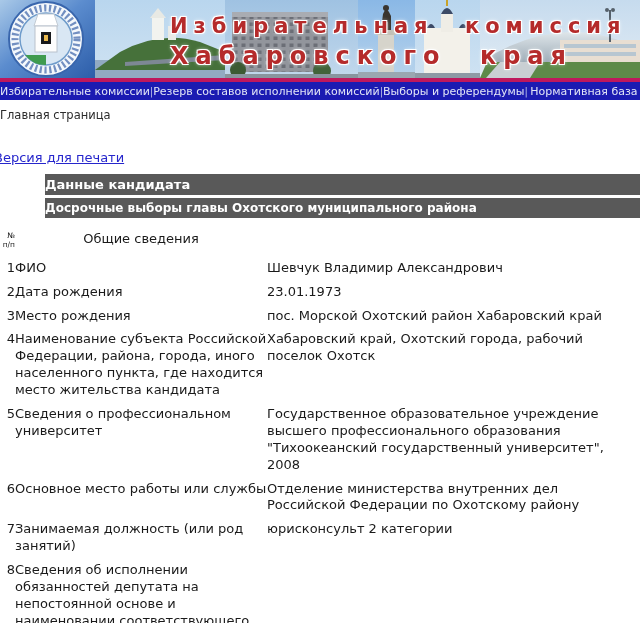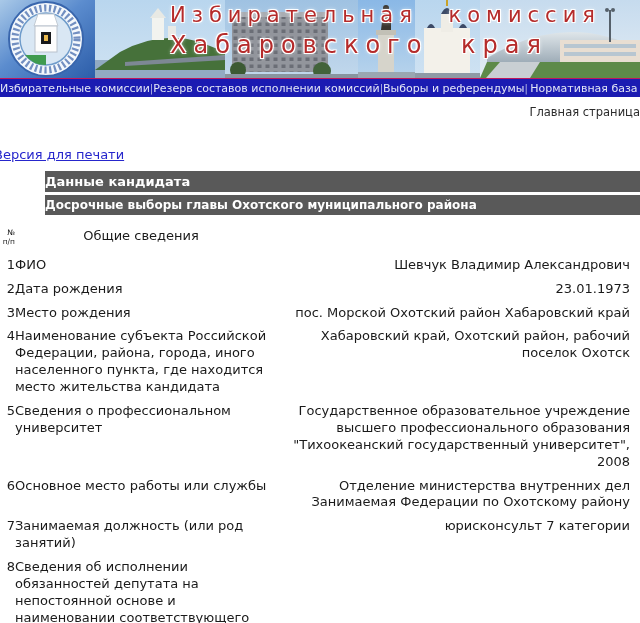--- a/index.html
+++ b/index.html
@@ -5,58 +5,58 @@
   html,body{margin:0;padding:0;}
   body{
     width:640px;height:623px;background:#ffffff;
     font-family:"DejaVu Sans","Liberation Sans",sans-serif;
     color:#1a1a1a;overflow:hidden;position:relative;
   }
   
   .banner{position:relative;width:640px;height:78px;overflow:hidden;}
   .banner svg{display:block;}
   .banner-title{
-    position:absolute;left:170px;top:5px;width:470px;
-    font-weight:normal;color:#b52b2b;line-height:1.0;
+    position:absolute;left:170px;top:16px;width:470px;
+    font-weight:bold;color:#b52b2b;line-height:1.0;
     text-shadow:-1px -1px 0 #fff,1px -1px 0 #fff,-1px 1px 0 #fff,1px 1px 0 #fff,0 0 4px #fff;
     white-space:nowrap;pointer-events:none;
   }
   .banner-title .l1{font-size:21px;letter-spacing:6px;word-spacing:18px;}
   .banner-title .l2{font-size:24px;letter-spacing:7px;word-spacing:18px;margin-top:7px;}
   
   .navbar{
-    width:640px;height:18px;background:#1b1bb2;border-top:1px solid #be185d;
+    width:640px;height:18px;background:#1b1bb2;border-top:4px solid #be185d;
     display:flex;align-items:center;justify-content:center;
   }
   .nav-link{
     flex:1;text-align:center;color:#e3e6f6;font-size:11px;
     text-decoration:none;white-space:nowrap;
   }
   .nav-sep{color:#b9bde6;font-size:10px;}
-  .home-row{width:640px;text-align:right;padding-top:4px;}
+  .home-row{width:640px;text-align:left;padding-top:4px;}
   .home-link{font-size:11.5px;color:#2b2b2b;text-decoration:none;}
   
   .print-row{margin-top:24px;height:18px;}
   .print-link{
     font-size:13px;color:#2626cc;text-decoration:underline;margin-left:-6px;
   }
   
   .bars{margin-top:9px;}
   .bar{
     width:630px;background:#595959;color:#ffffff;text-align:left;
     font-weight:bold;padding:3px 0 3px 0;margin-left:45px;
   }
   .bar1{font-size:13px;margin-bottom:3px;}
   .bar2{font-size:12px;}
   
   table.cand{border-collapse:collapse;width:630px;margin-top:7px;table-layout:fixed;}
   table.cand td{vertical-align:top;font-size:13px;line-height:1.3;padding:3.5px 0 3.5px 0;}
   td.c-num{width:15px;text-align:right;font-size:8px;padding-top:5px;padding-right:2px;color:#1a1a1a;}
   td.c-label{width:252px;padding-left:3px;padding-right:10px;}
-  td.c-value{padding-left:2px;text-align:right;}
+  td.c-value{padding-left:2px;}
   tr.head td{padding-top:6px;padding-bottom:7px;}
   tr.head .c-num{font-size:7.5px;line-height:1.15;padding-top:7px;}
   tr.head .c-label{text-align:center;}
 </style>
 </head>
 <body>
 
 <div class="banner">
   <svg width="640" height="78" viewBox="0 0 640 78" aria-hidden="true">
     <defs>
@@ -196,36 +196,36 @@
     <td class="c-value">23.01.1973</td>
   </tr>
       <tr>
     <td class="c-num">3</td>
     <td class="c-label">Место рождения</td>
     <td class="c-value">пос. Морской Охотский район Хабаровский край</td>
   </tr>
       <tr>
     <td class="c-num">4</td>
     <td class="c-label">Наименование субъекта Российской Федерации, района, города, иного населенного пункта, где находится место жительства кандидата</td>
-    <td class="c-value">Хабаровский край, Охотский район, рабочий поселок Охотск</td>
+    <td class="c-value">Хабаровский край, Охотский города, рабочий поселок Охотск</td>
   </tr>
       <tr>
     <td class="c-num">5</td>
     <td class="c-label">Сведения о профессиональном университет</td>
     <td class="c-value">Государственное образовательное учреждение высшего профессионального образования "Тихоокеанский государственный университет", 2008</td>
   </tr>
       <tr>
     <td class="c-num">6</td>
     <td class="c-label">Основное место работы или службы</td>
-    <td class="c-value">Отделение министерства внутренних дел Занимаемая Федерации по Охотскому району</td>
+    <td class="c-value">Отделение министерства внутренних дел Российской Федерации по Охотскому району</td>
   </tr>
       <tr>
     <td class="c-num">7</td>
     <td class="c-label">Занимаемая должность (или род занятий)</td>
-    <td class="c-value">юрисконсульт 7 категории</td>
+    <td class="c-value">юрисконсульт 2 категории</td>
   </tr>
       <tr>
     <td class="c-num">8</td>
     <td class="c-label">Сведения об исполнении обязанностей депутата на непостоянной основе и наименовании соответствующего представительного органа, депутатом которого является кандидат</td>
     <td class="c-value"></td>
   </tr>
     </tbody>
 </table>
 
 </body></html>

